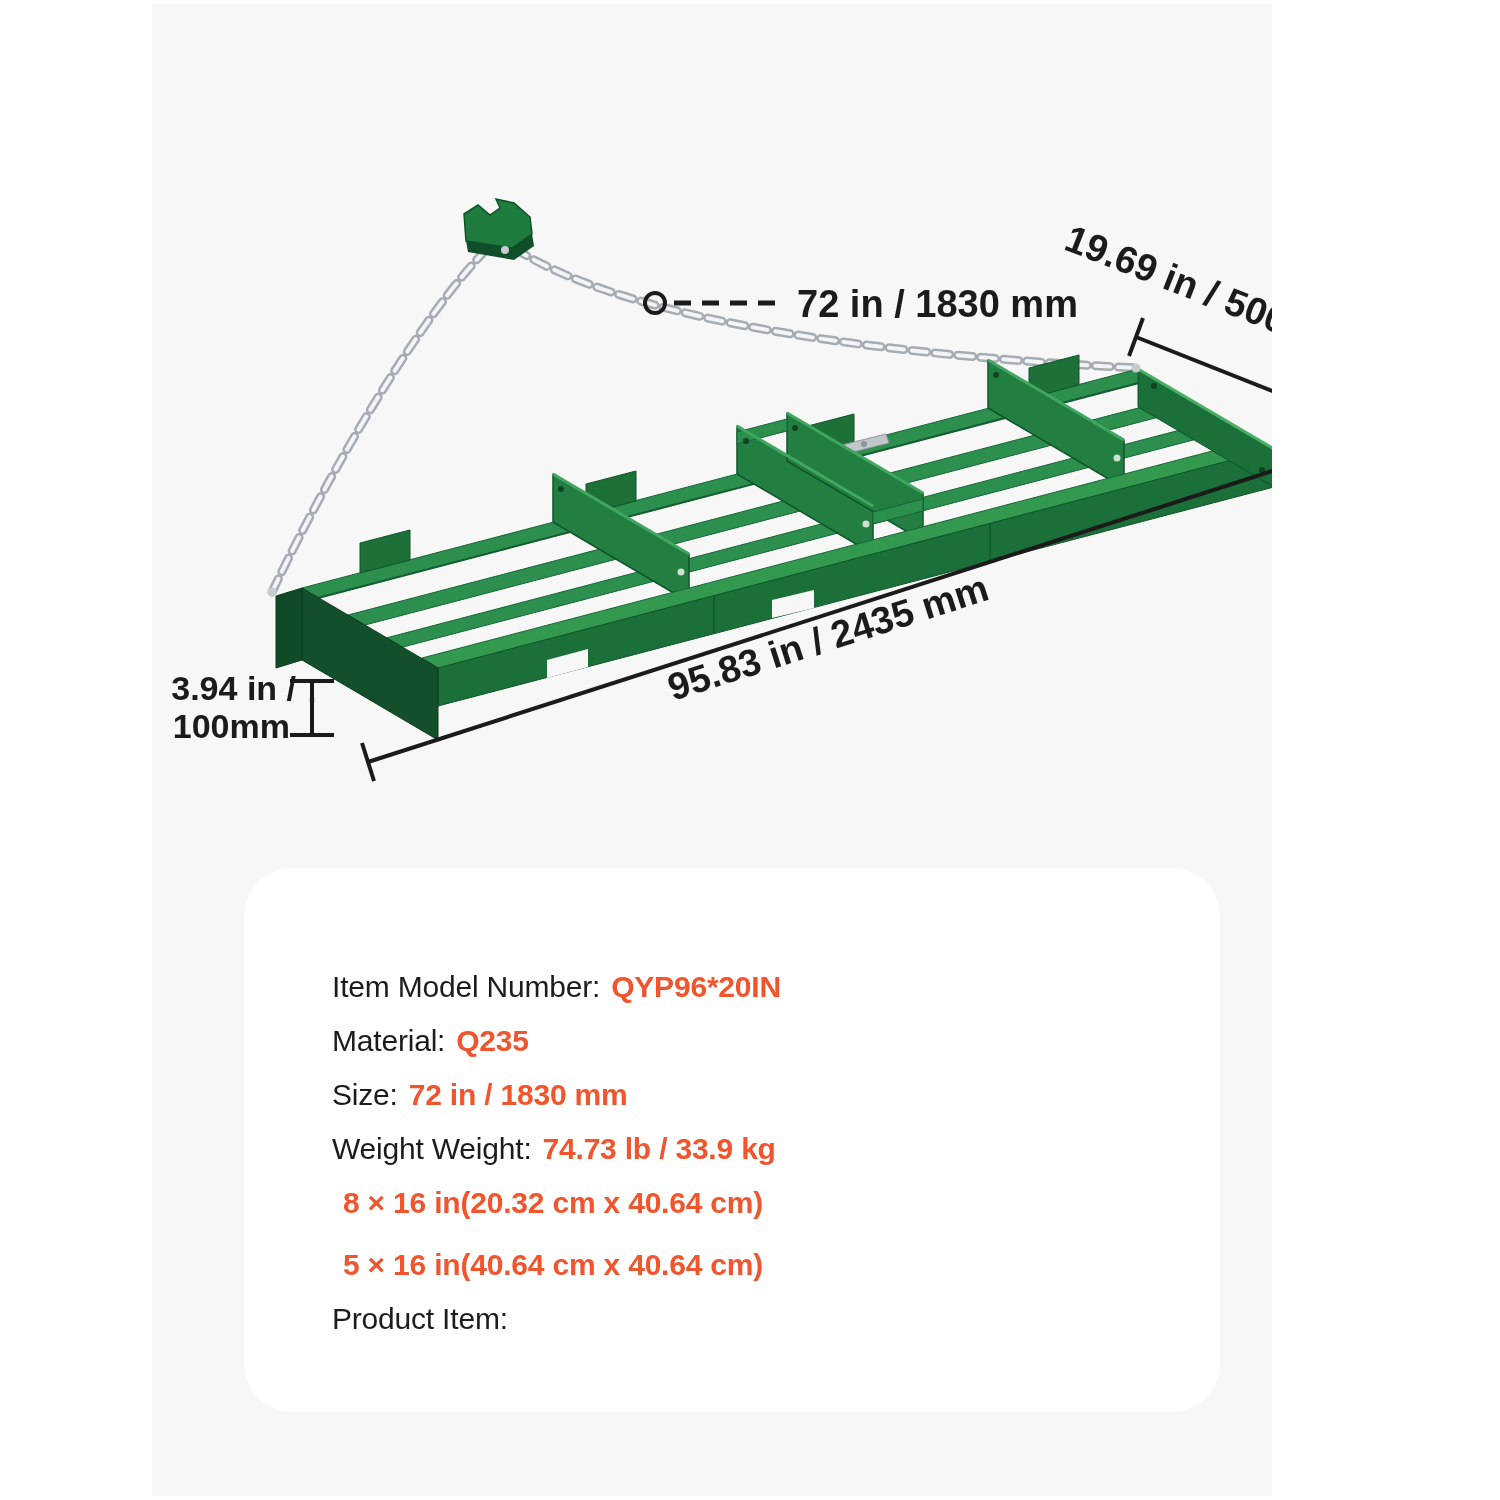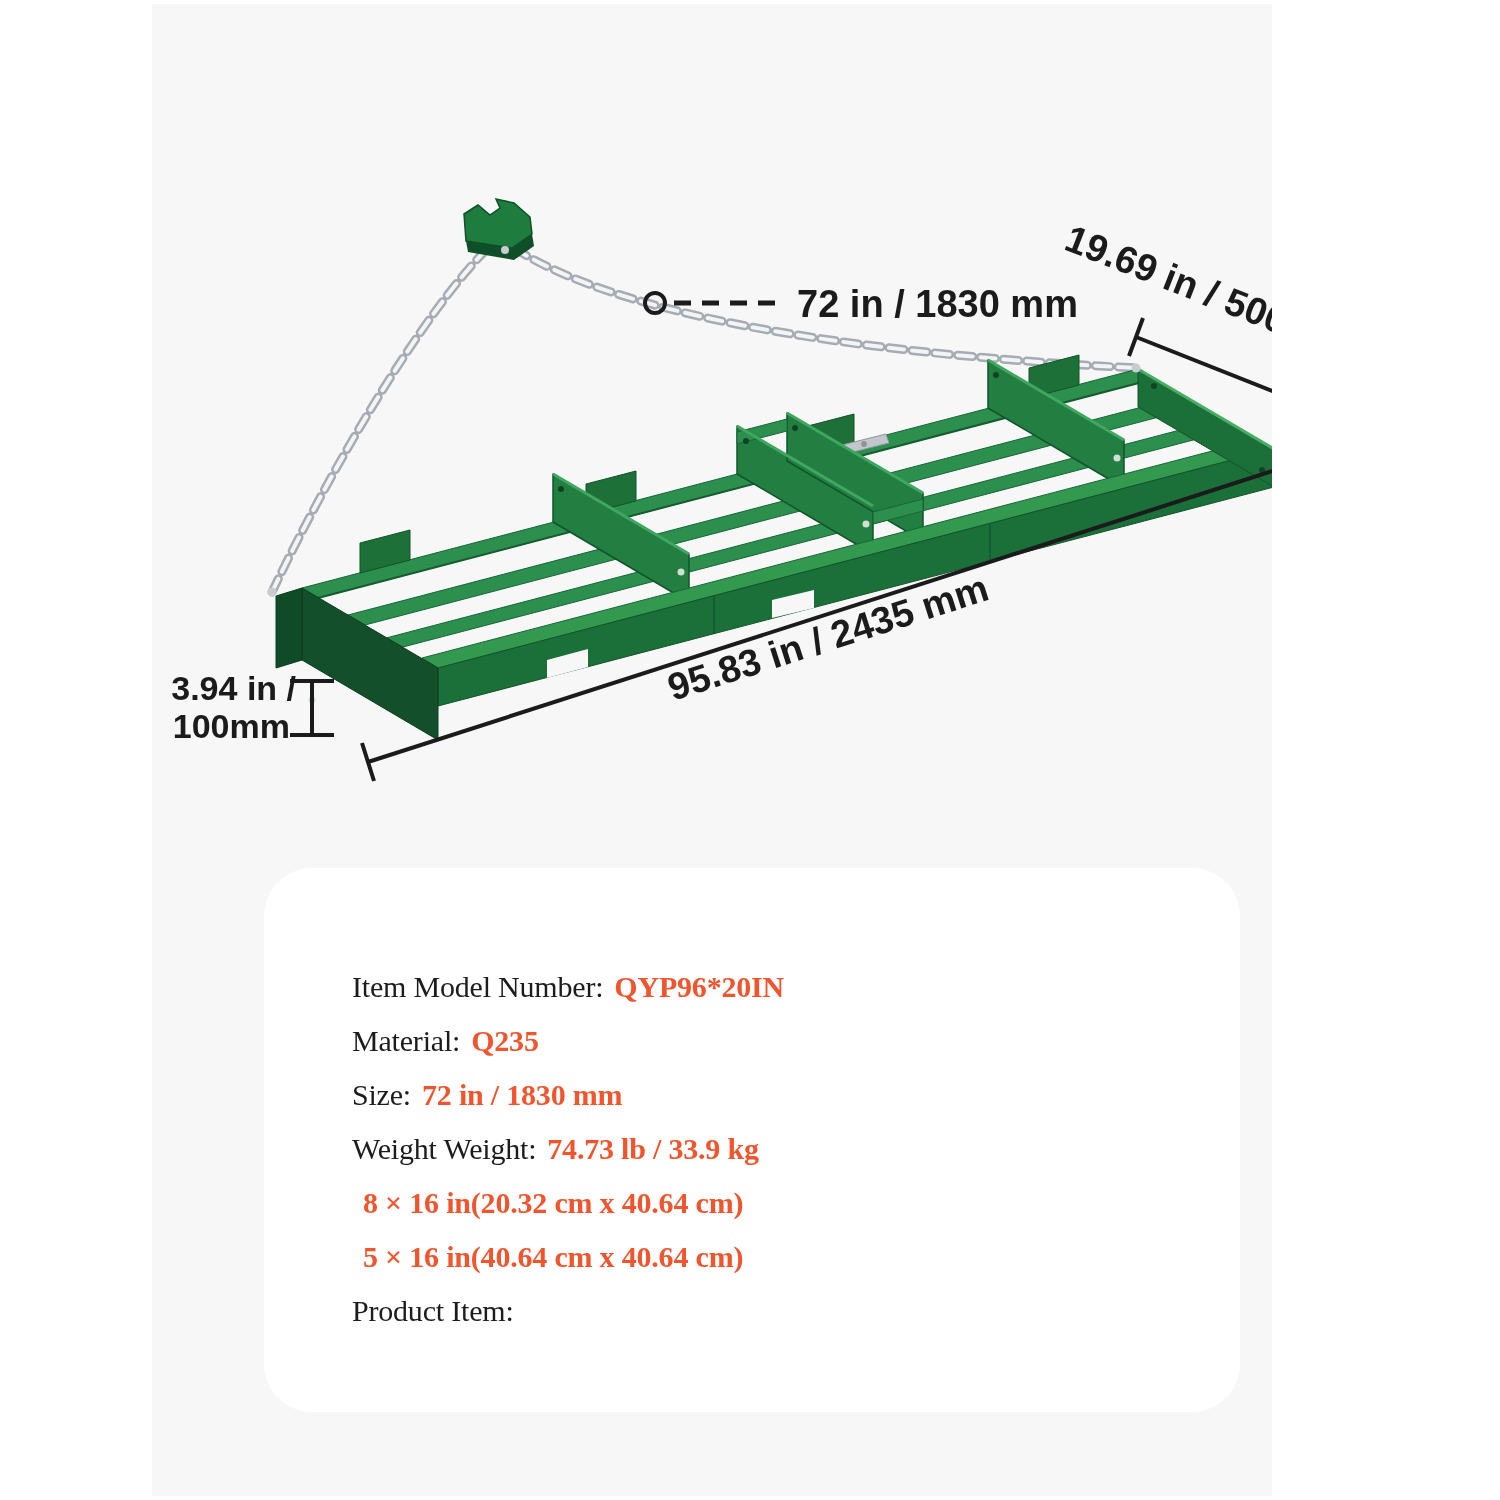--- a/index.html
+++ b/index.html
@@ -4,26 +4,26 @@
 <style>
   html,body{margin:0;padding:0;background:#ffffff;}
   #root{position:relative;width:1272px;height:1500px;background:#ffffff;overflow:hidden;
         font-family:"Liberation Sans",sans-serif;}
   .stage{position:absolute;left:152px;top:4px;width:1196px;height:1492px;background:var(--stage,#f7f7f7);}
   svg.diagram{position:absolute;left:0;top:0;width:1500px;height:1500px;}
   svg.diagram text{font-family:"Liberation Sans",sans-serif;fill:#1b1b1b;font-weight:600;}
   .dim-label{font-size:38px;}
   .dim-label-small{font-size:34px;}
 
-  .spec-panel{position:absolute;left:264px;top:868px;width:976px;height:544px;background:#ffffff;
-              border-radius:48px;box-sizing:border-box;padding:92px 30px 0 88px;font-family:Liberation Serif, serif;}
+  .spec-panel{position:absolute;left:244px;top:868px;width:976px;height:544px;background:#ffffff;
+              border-radius:48px;box-sizing:border-box;padding:92px 30px 0 88px;}
   .spec-row{display:flex;align-items:flex-start;font-size:30px;line-height:54px;letter-spacing:-0.2px;}
   .spec-label{color:#1c1c1c;font-weight:500;flex:none;}
   .spec-value{color:var(--accent,#f0552d);font-weight:700;margin-left:11px;}
-  .spec-value.stack{display:flex;flex-direction:column;}
+  .spec-value.stack{display:flex;flex-direction:column;gap:8px;}
 </style>
 </head>
 <body>
 
 <div id="root">
   <div class="stage"></div>
 
   <svg class="diagram" viewBox="0 0 1500 1500">
     <defs>
       <path id="chainL" d="M272,592 C330,470 420,318 484,252" fill="none"></path>

